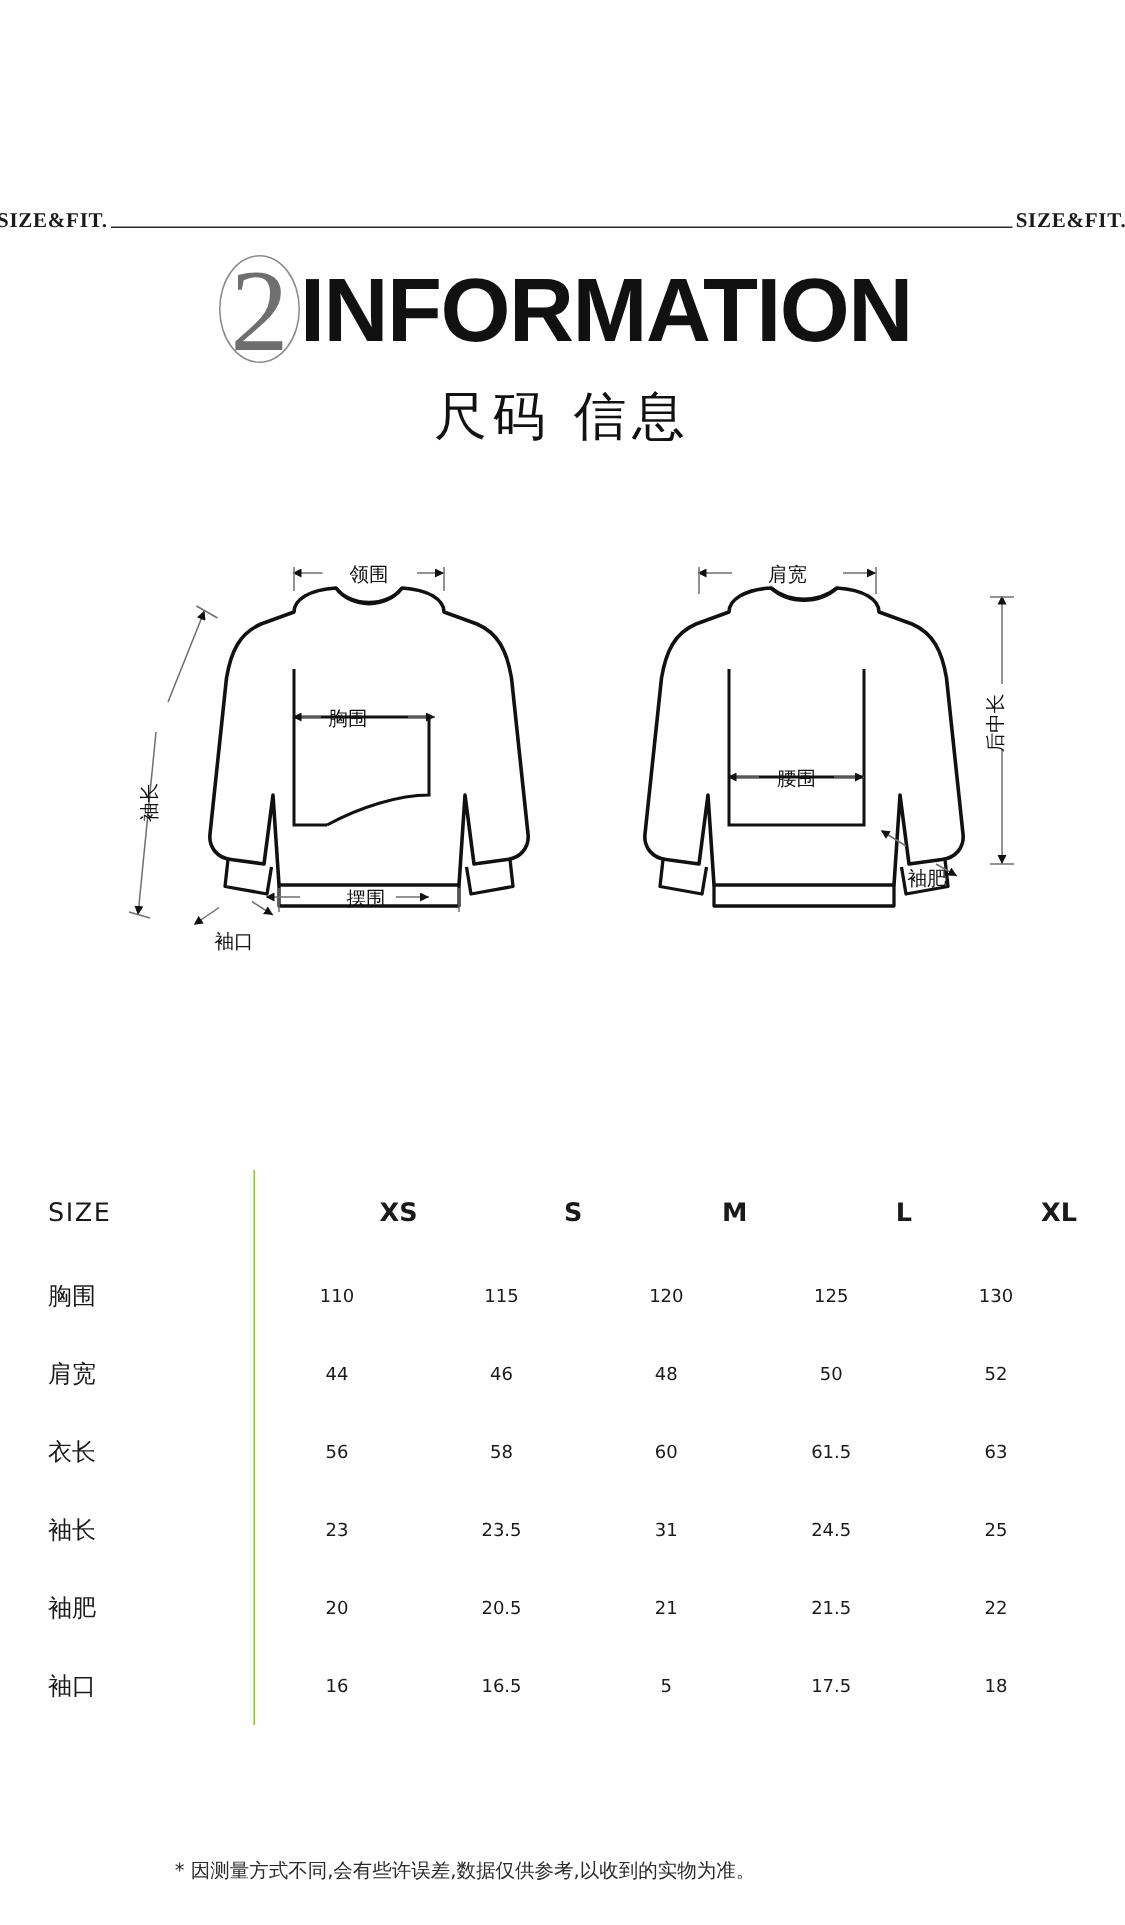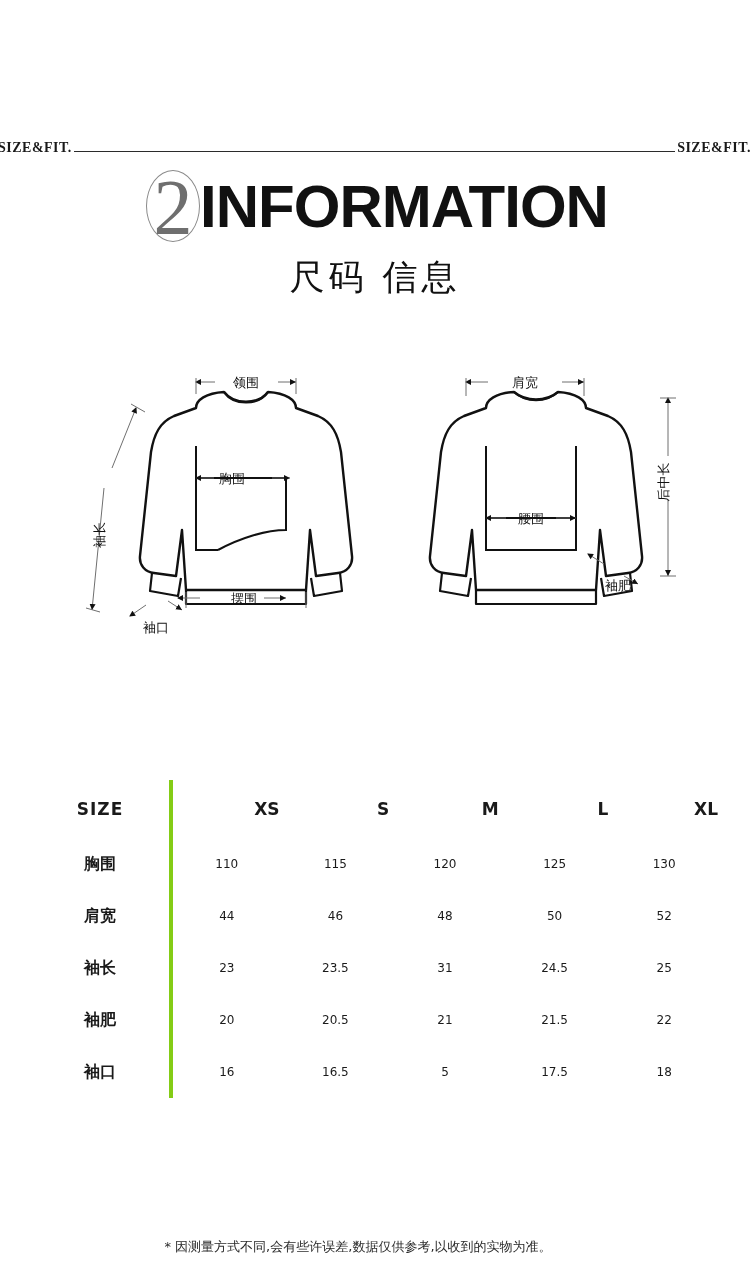--- a/index.html
+++ b/index.html
@@ -134,37 +134,36 @@
   }
   table.size-table th {
     font-weight: 700;
     font-size: 17px;
     height: 56px;
     text-align: right;
   }
   table.size-table th.rowhead,
   table.size-table td.rowhead {
     width: 136px;
-    font-weight: 700;
+    font-weight: 400;
     font-size: 16px;
-    border-right: 4px solid #84cc16;
-    text-align: center;
+    border-right: 1px solid #84cc16;
+    text-align: left;
   }
   table.size-table th.rowhead { font-size: 17px; letter-spacing: 1px; }
 
   .footnote {
     position: absolute;
     top: 1238px;
     left: 0;
     width: 620px;
     text-align: center;
     font-size: 13px;
     color: #2b2b2b;
     font-family: "DejaVu Sans", sans-serif;
-    margin-left: 48px;
   }
 
   .dim-label {
     font-size: 13px;
     font-family: "DejaVu Sans", sans-serif;
     fill: #111;
   }
 </style>
 </head>
 <body>
@@ -314,20 +313,28 @@
       </tr>
       <tr>
         <td class="rowhead">肩宽</td>
         <td>44</td>
         <td>46</td>
         <td>48</td>
         <td>50</td>
         <td>52</td>
       </tr>
       <tr>
+        <td class="rowhead">衣长</td>
+        <td>56</td>
+        <td>58</td>
+        <td>60</td>
+        <td>61.5</td>
+        <td>63</td>
+      </tr>
+      <tr>
         <td class="rowhead">袖长</td>
         <td>23</td>
         <td>23.5</td>
         <td>31</td>
         <td>24.5</td>
         <td>25</td>
       </tr>
       <tr>
         <td class="rowhead">袖肥</td>
         <td>20</td>

